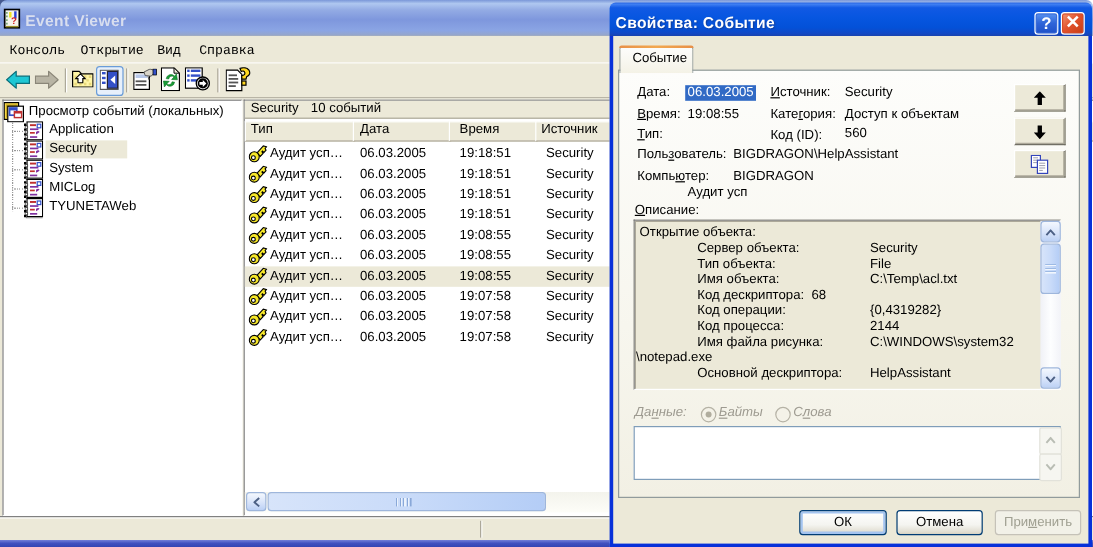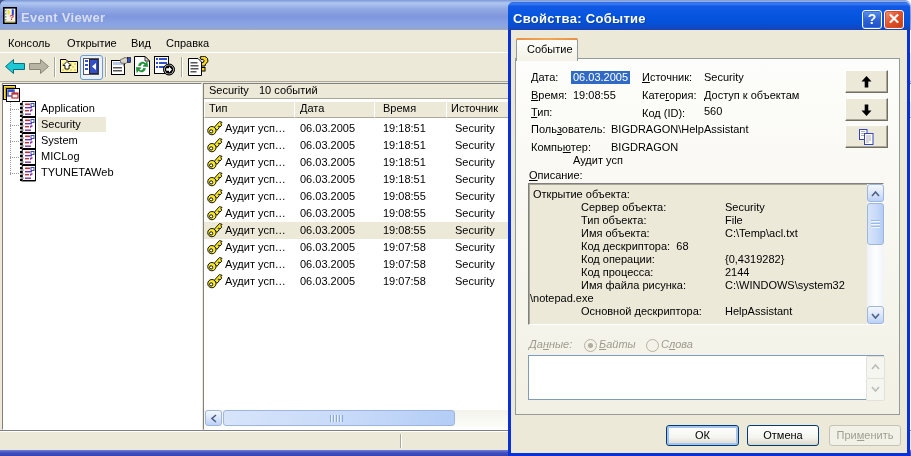--- a/index.html
+++ b/index.html
@@ -3,21 +3,21 @@
 <style>
 html,body{margin:0;padding:0;}
 #screen{position:relative;width:911px;height:456px;overflow:hidden;background:#fff;
   font-family:"Liberation Sans",sans-serif;font-size:11px;color:#000;}
 .t{position:absolute;white-space:nowrap;line-height:13px;}
 u{text-decoration:underline;}
 
 #titlebar{position:absolute;left:0;top:0;width:911px;height:30px;
   background:linear-gradient(180deg,#7A97D8 0%,#AFC7F0 10%,#93ABE4 28%,#7E97DD 55%,#8BA5E4 85%,#95A6CC 97%,#A8B0BC 100%);
   border-radius:6px 6px 0 0;}
-#menubar{position:absolute;left:0;top:30px;width:872px;height:22px;background:#ECE9D8;border-bottom:1px solid #FFFFFF;}
+#menubar{position:absolute;left:0;top:30px;width:872px;height:22px;background:#ECE9D8;border-bottom:1px solid #FFFFFF;font-family:Liberation Mono, monospace;}
 #toolbar{position:absolute;left:0;top:53px;width:911px;height:28px;background:#ECE9D8;border-bottom:1px solid #ACA899;}
 .tsep{position:absolute;top:4px;width:1px;height:20px;background:#ACA899;box-shadow:1px 0 0 #fff;}
 #contentbg{position:absolute;left:0;top:82px;width:911px;height:348px;background:#ECE9D8;}
 #treepanel{position:absolute;left:2px;top:83px;width:198px;height:345px;background:#fff;border:1px solid;border-color:#808080 #fff #fff #808080;}
 #listpanel{position:absolute;left:203px;top:83px;width:708px;height:345px;background:#fff;border:1px solid;border-color:#808080 #fff #fff #808080;}
 #infoband{position:absolute;left:204px;top:84px;width:706px;height:14px;background:#ECE9D8;border-bottom:1px solid #ACA899;}
 .hdrseg{position:absolute;top:101px;height:15px;background:#ECE9D8;border:1px solid;border-color:#FFFFFF #ACA899 #ACA899 #FFFFFF;}
 #lrows{position:absolute;left:204px;top:120px;width:706px;height:290px;}
 .lrow{position:absolute;left:0;width:706px;height:17px;}
 .key{position:absolute;left:3px;top:0px;width:16px;height:16px;}
@@ -135,20 +135,21 @@
 
 <svg style="position:absolute;left:3px;top:85px" width="17" height="17" viewBox="0 0 17 17">
   <rect x="0.5" y="0.5" width="12" height="14" fill="#F7D848" stroke="#000"></rect>
   <rect x="2" y="2" width="9.5" height="11" fill="#C8A820"></rect>
   <rect x="3.5" y="3.5" width="13" height="13" fill="#fff" stroke="#000"></rect>
   <rect x="5" y="5" width="6" height="6" fill="#fff" stroke="#3350C8" stroke-width="1.4"></rect>
   <rect x="5" y="5" width="6" height="2" fill="#3350C8"></rect>
   <rect x="9" y="8" width="6" height="5" fill="#fff" stroke="#C03030" stroke-width="1.2"></rect>
   <rect x="9" y="8" width="6" height="1.6" fill="#C03030"></rect>
 </svg>
+<div class="t" style="left:24px;top:87px;">Просмотр событий (локальных)</div>
 <div style="position:absolute;left:10px;top:102px;width:1px;height:74px;background-image:repeating-linear-gradient(180deg,#999 0 1px,transparent 1px 2px);"></div>
 <div class="t" style="left:41px;top:102px;">Application</div>
 <div style="position:absolute;left:38px;top:117px;width:68px;height:15px;background:#ECE9D8;"></div>
 <div class="t" style="left:41px;top:118px;">Security</div>
 <div class="t" style="left:41px;top:134px;">System</div>
 <div class="t" style="left:41px;top:150px;">MICLog</div>
 <div class="t" style="left:41px;top:166px;">TYUNETAWeb</div>
 <div id="treeicons">
       <svg style="position:absolute;left:20px;top:101px" width="16" height="17" viewBox="0 0 16 17">
         <rect x="2.5" y="0.5" width="13" height="15" fill="#fff" stroke="#000"></rect>

